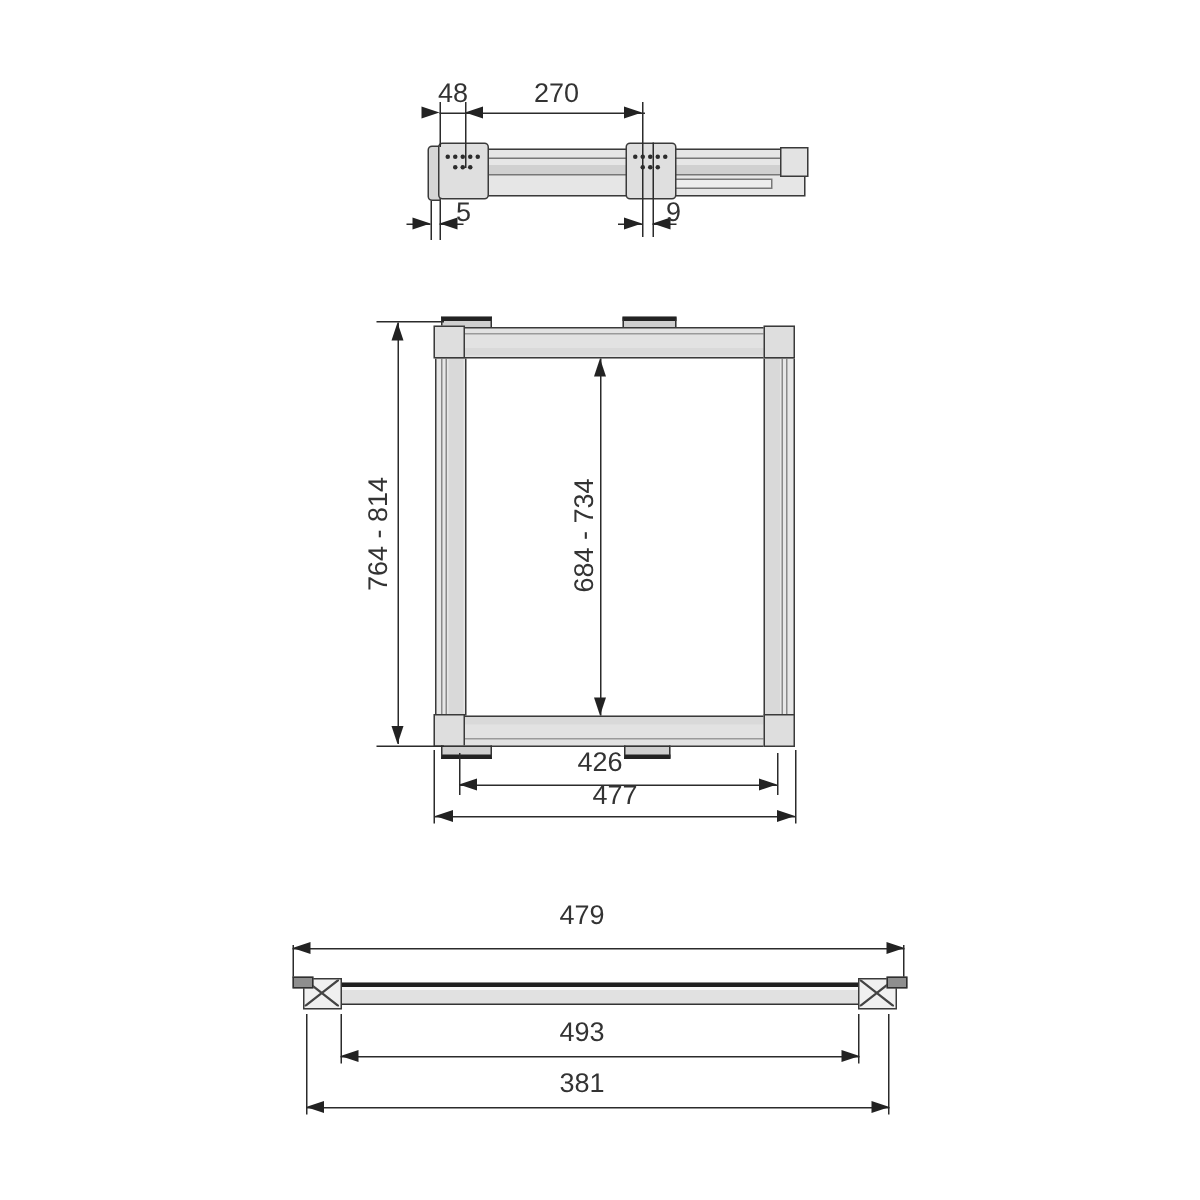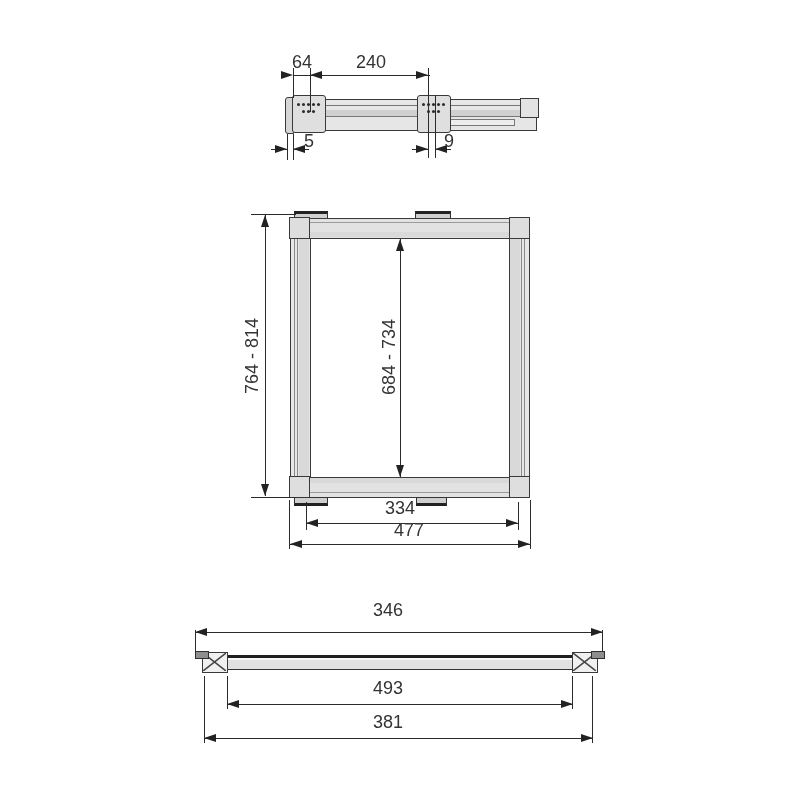--- a/index.html
+++ b/index.html
@@ -47,22 +47,22 @@
       <div class="dotrow row3" style="left:9px;top:14px;"></div>
     </div>
 
     <div class="ln" style="left:293px;top:68px;width:1px;height:30px;"></div>
     <div class="ln" style="left:310px;top:68px;width:1px;height:44px;"></div>
     <div class="ln" style="left:428px;top:68px;width:1px;height:90px;"></div>
     <div class="ln" style="left:293px;top:75px;width:137px;height:1px;"></div>
     <div class="ar ar-r" style="left:281px;top:71px;"></div>
     <div class="ar ar-l" style="left:310px;top:71px;"></div>
     <div class="ar ar-r" style="left:416px;top:71px;"></div>
-    <div class="dl" style="left:287px;top:53px;width:30px;">64</div>
-    <div class="dl" style="left:345px;top:53px;width:52px;">240</div>
+    <div class="dl" style="left:287px;top:53px;width:30px;">48</div>
+    <div class="dl" style="left:345px;top:53px;width:52px;">270</div>
 
     <div class="ln" style="left:287px;top:134px;width:1px;height:26px;"></div>
     <div class="ln" style="left:293px;top:134px;width:1px;height:26px;"></div>
     <div class="ln" style="left:271px;top:149px;width:16px;height:1px;"></div>
     <div class="ln" style="left:293px;top:149px;width:16px;height:1px;"></div>
     <div class="ar ar-r" style="left:275px;top:145px;"></div>
     <div class="ar ar-l" style="left:293px;top:145px;"></div>
     <div class="dl" style="left:298px;top:132px;width:22px;">5</div>
 
     <div class="ln" style="left:435px;top:95px;width:1px;height:63px;"></div>
@@ -116,33 +116,33 @@
     <div class="ln" style="left:400px;top:239px;width:1px;height:238px;"></div>
     <div class="ar ar-u" style="left:396px;top:239px;"></div>
     <div class="ar ar-d" style="left:396px;top:465px;"></div>
     <div class="dl dl-v" style="left:339px;top:348px;width:100px;">684 - 734</div>
 
     <div class="ln" style="left:306px;top:502px;width:1px;height:28px;"></div>
     <div class="ln" style="left:518px;top:502px;width:1px;height:28px;"></div>
     <div class="ln" style="left:306px;top:523px;width:212px;height:1px;"></div>
     <div class="ar ar-l" style="left:306px;top:519px;"></div>
     <div class="ar ar-r" style="left:506px;top:519px;"></div>
-    <div class="dl" style="left:370px;top:499px;width:60px;">334</div>
+    <div class="dl" style="left:370px;top:499px;width:60px;">426</div>
 
     <div class="ln" style="left:289px;top:500px;width:1px;height:49px;"></div>
     <div class="ln" style="left:530px;top:500px;width:1px;height:49px;"></div>
     <div class="ln" style="left:290px;top:544px;width:240px;height:1px;"></div>
     <div class="ar ar-l" style="left:290px;top:540px;"></div>
     <div class="ar ar-r" style="left:518px;top:540px;"></div>
-    <div class="dl" style="left:364px;top:521px;width:60px;text-align:right;">477</div>
+    <div class="dl" style="left:380px;top:521px;width:60px;">477</div>
   </div>
 
   <div>
 
-    <div class="dl" style="left:358px;top:601px;width:60px;">346</div>
+    <div class="dl" style="left:358px;top:601px;width:60px;">479</div>
     <div class="ln" style="left:195px;top:632px;width:408px;height:1px;"></div>
     <div class="ar ar-l" style="left:195px;top:628px;"></div>
     <div class="ar ar-r" style="left:591px;top:628px;"></div>
     <div class="ln" style="left:195px;top:630px;width:1px;height:22px;"></div>
     <div class="ln" style="left:602px;top:630px;width:1px;height:22px;"></div>
 
     <div class="detail" style="left:227px;top:655px;width:346px;height:15px;background:#e1e1e1;border-top:3px solid #1f1f1f;border-bottom:1.5px solid #333;box-sizing:border-box;">
       <div class="detail" style="left:0;right:0;top:0;height:2px;background:#f7f7f7;"></div>
     </div>
 

